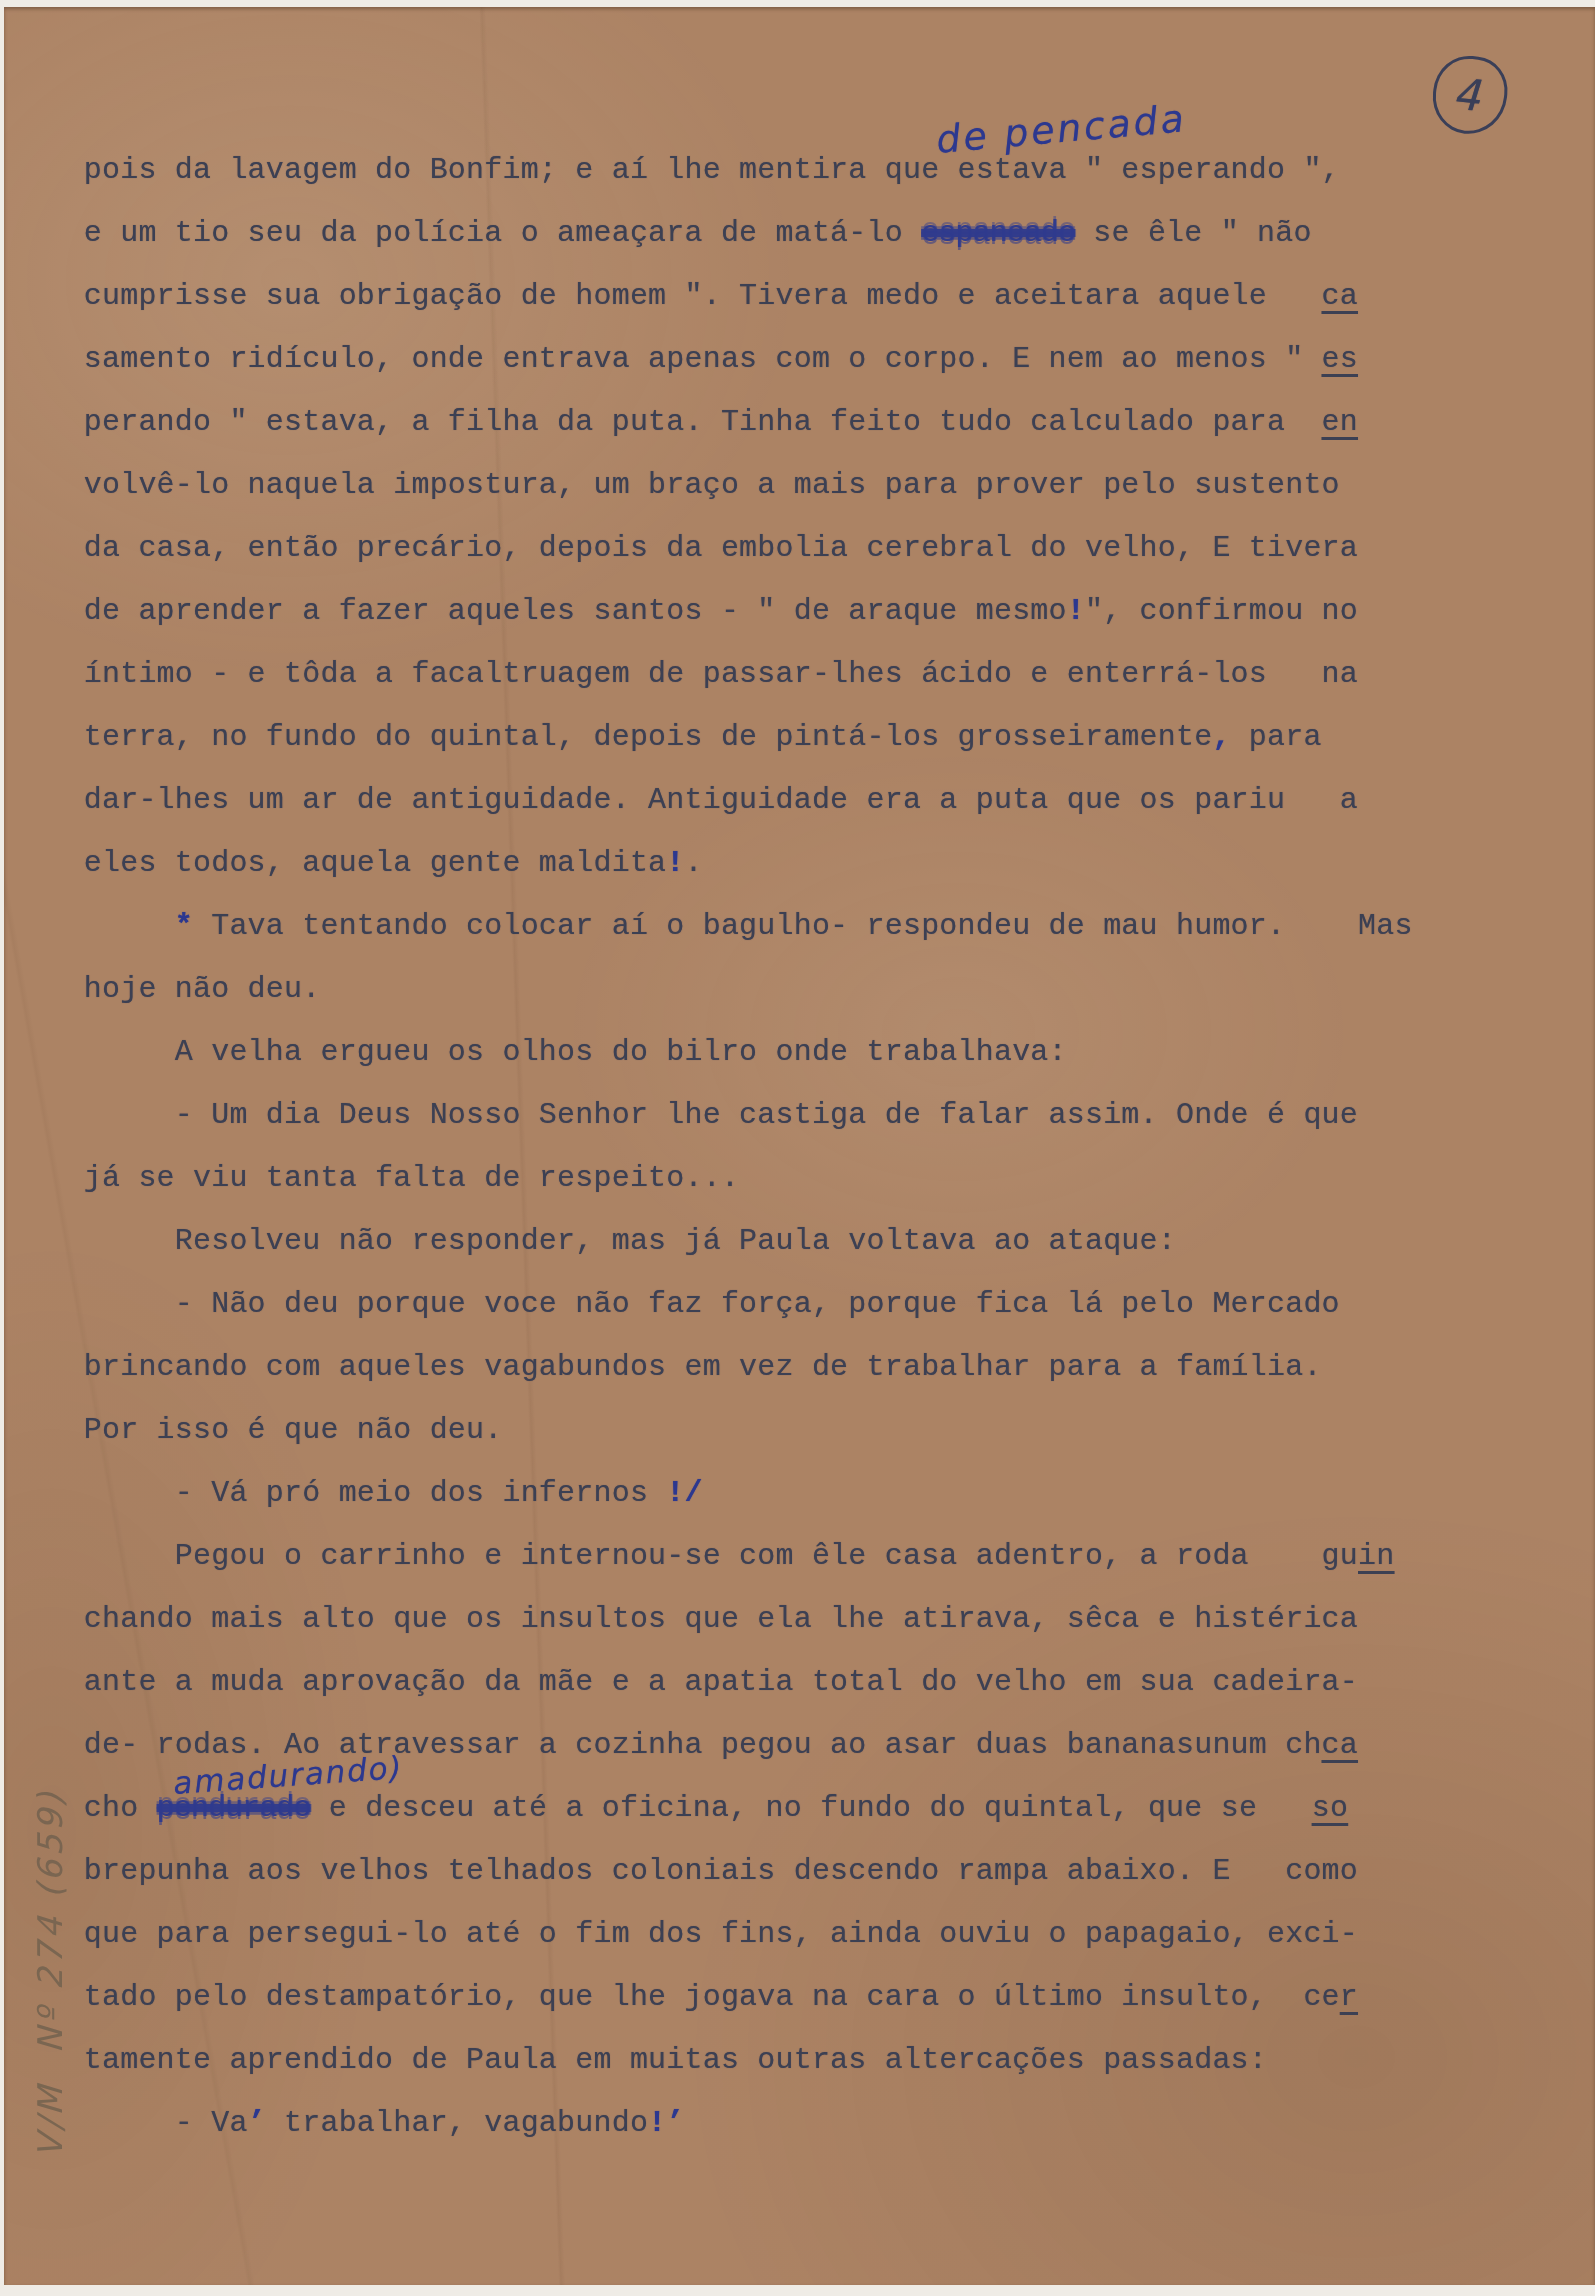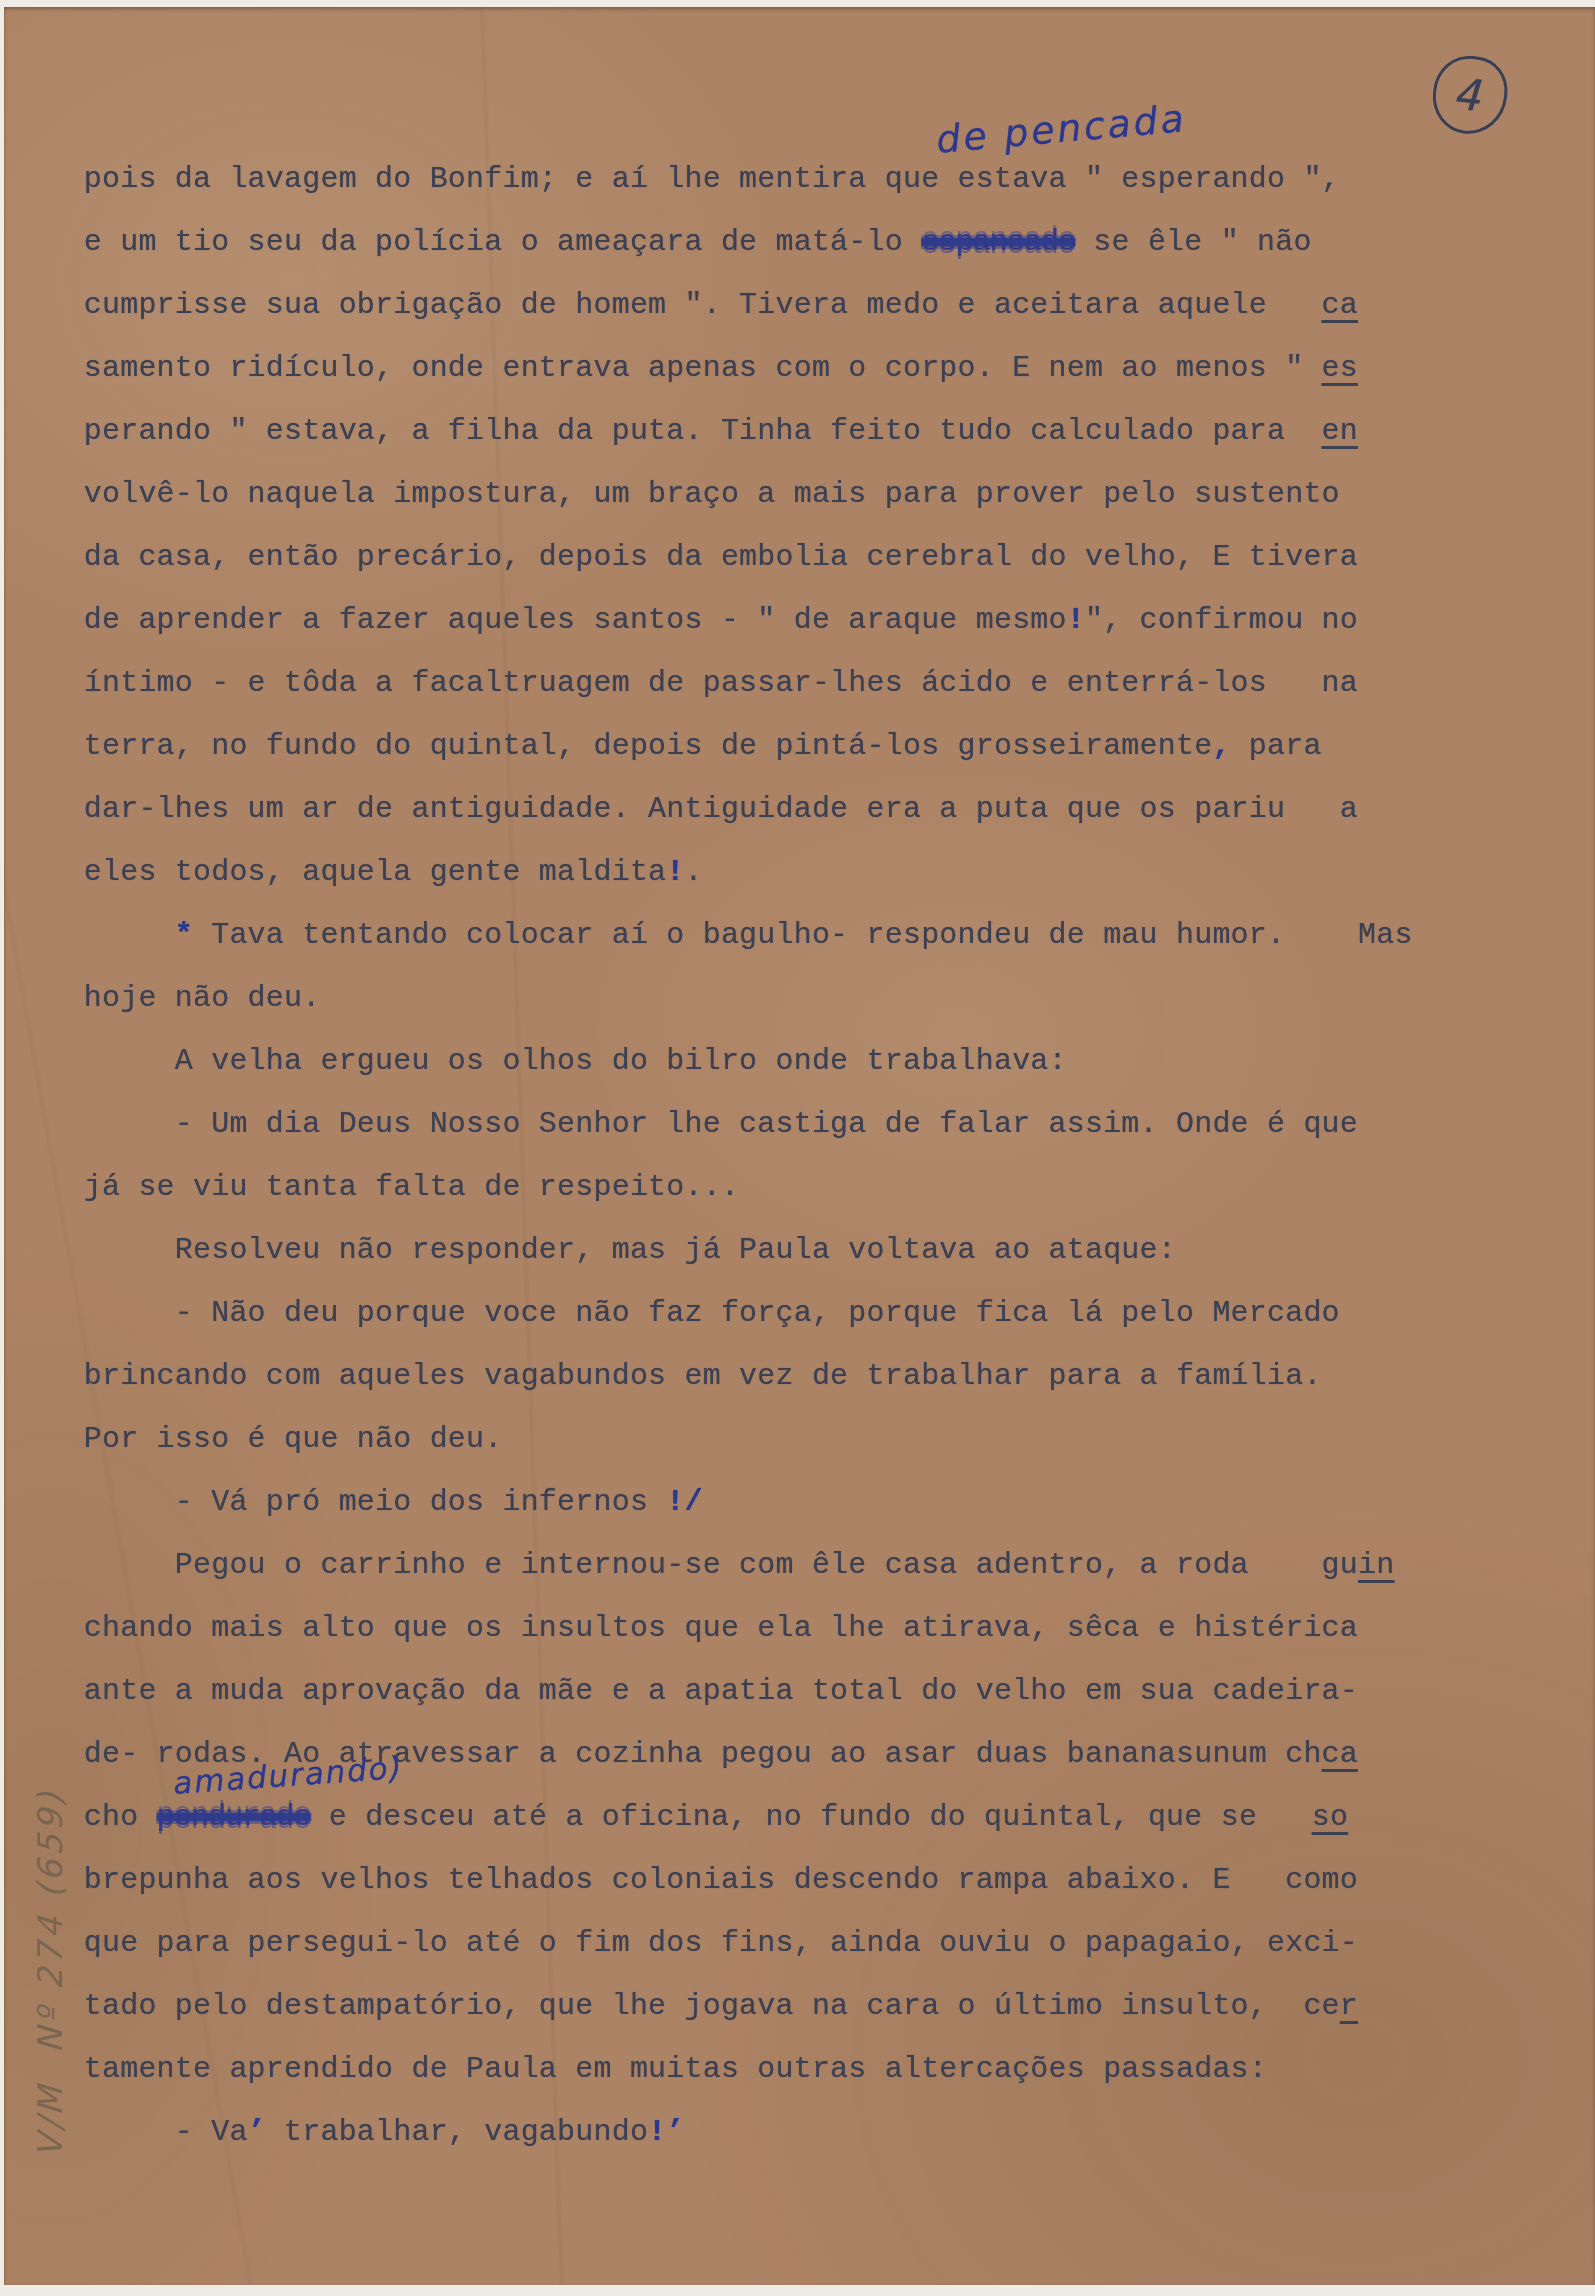--- a/index.html
+++ b/index.html
@@ -14,21 +14,21 @@
     background-image:
       radial-gradient(ellipse 847px 659px at 18% 12%, rgba(255,235,210,0.10), transparent 60%),
       radial-gradient(ellipse 1036px 847px at 85% 90%, rgba(60,30,10,0.10), transparent 65%),
       radial-gradient(ellipse 659px 471px at 60% 45%, rgba(255,240,220,0.07), transparent 60%),
       radial-gradient(ellipse 471px 847px at 3% 80%, rgba(60,35,15,0.08), transparent 70%),
       linear-gradient(88deg, transparent 33.2%, rgba(70,40,20,0.07) 33.35%, transparent 33.6%),
       linear-gradient(80deg, transparent 12.2%, rgba(70,40,20,0.05) 12.35%, transparent 12.6%);
     box-shadow:inset 0 1.9px 3.8px rgba(40,20,5,0.35);
   }
   .typed-text{
-    position:absolute;left:80px;top:141px;
+    position:absolute;left:80px;top:132px;
     font-size:30px;line-height:63px;
     color:#3c4053;white-space:pre;letter-spacing:0.2px;
     text-shadow:0 0 0.9px rgba(50,50,75,0.55);
   }
   .tline{height:63px;}
   .seg-n{}
   .seg-u{text-decoration:underline;text-underline-offset:6.6px;text-decoration-thickness:2.8px;text-align:right;}
   .seg-k{
     color:#303b8d;
     text-decoration:line-through;text-decoration-thickness:7.5px;text-decoration-color:rgba(48,59,141,0.9);

